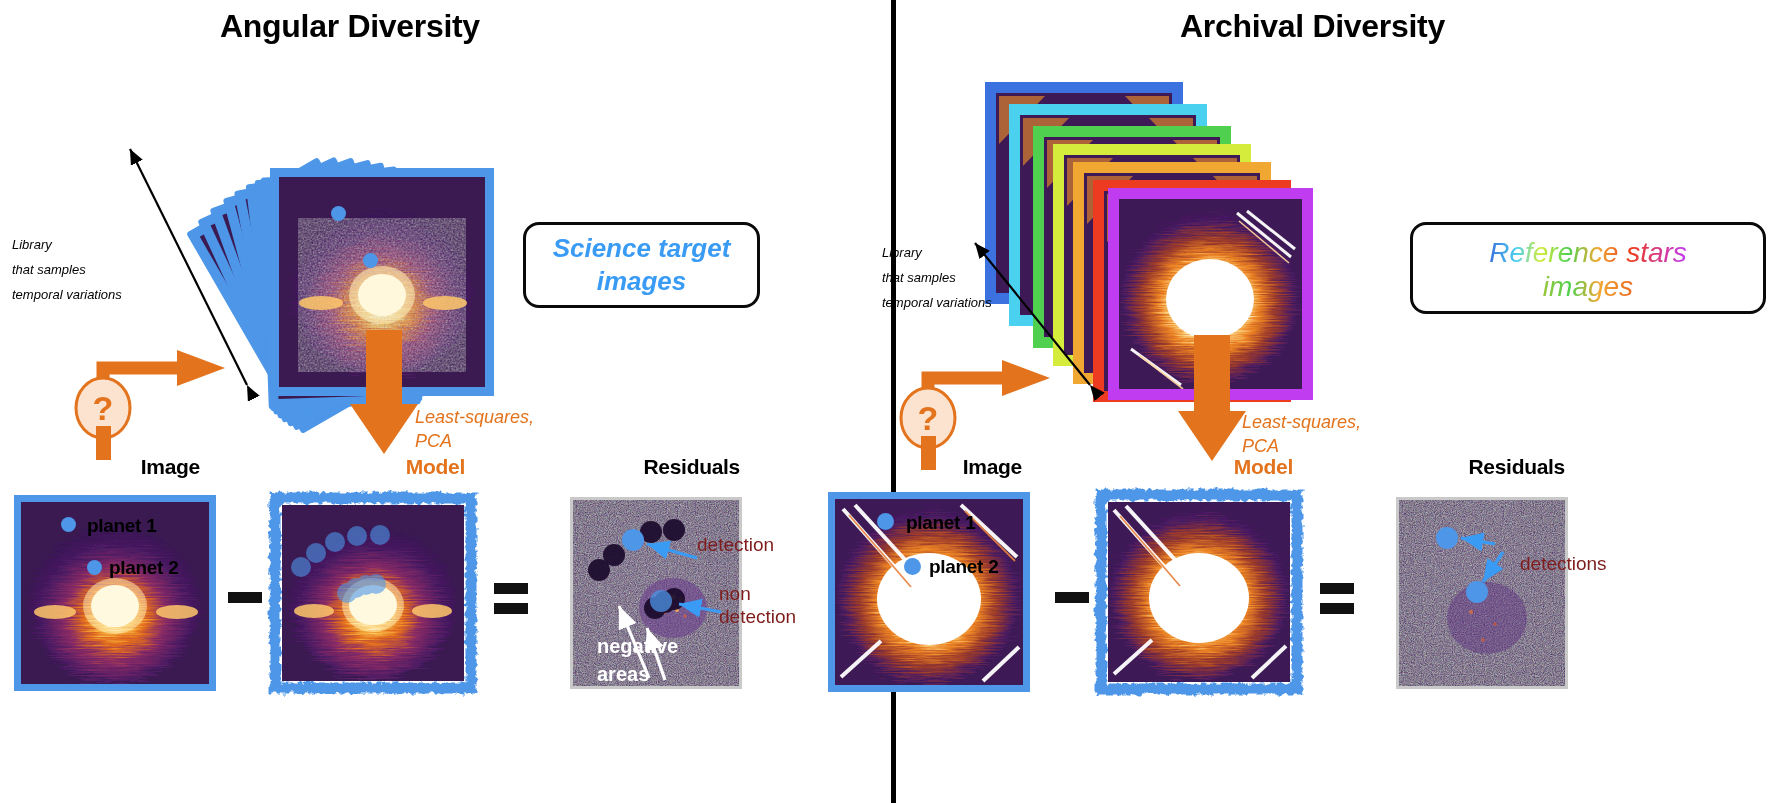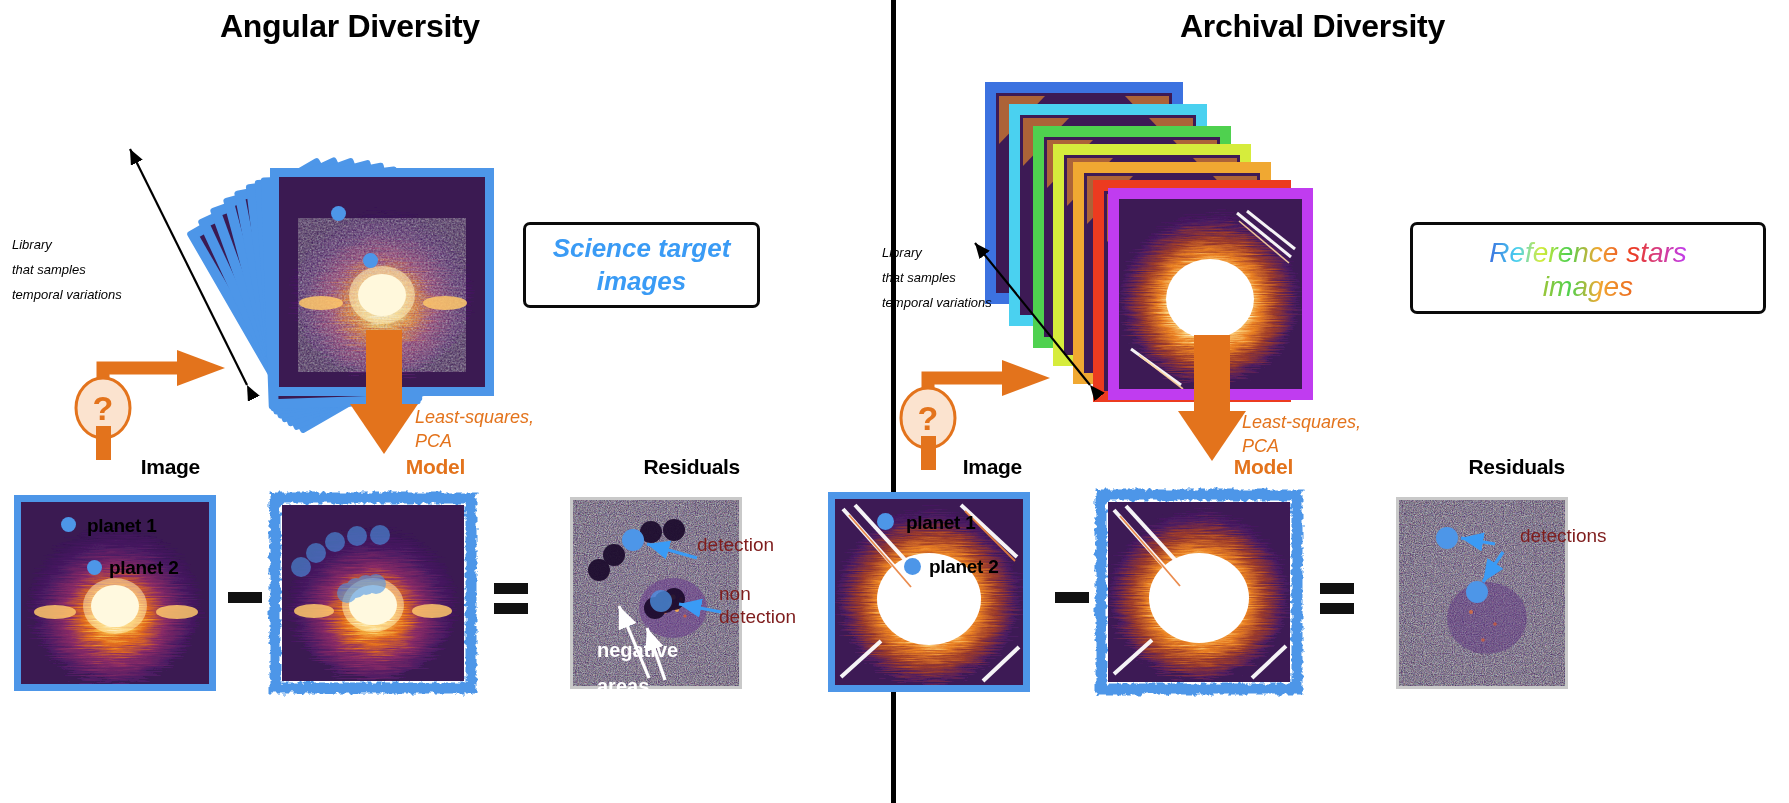--- a/index.html
+++ b/index.html
@@ -4,31 +4,31 @@
 <style>
   html,body{margin:0;padding:0;background:#ffffff;}
   body{width:1789px;height:803px;position:relative;overflow:hidden;
        font-family:"Liberation Sans", sans-serif;color:#000;}
   .abs{position:absolute;}
   .panel-title{font-size:32px;font-weight:bold;letter-spacing:-0.3px;text-align:left;}
   .divider{background:#000;width:5px;}
   .italic-note{font-style:italic;font-size:13px;line-height:25px;font-weight:500;}
   .stage-label{font-size:21px;font-weight:bold;letter-spacing:-0.3px;text-align:right;}
   .stage-label.model{color:#e3731c;}
-  .callout{border:3.5px solid #0a0a0a;border-radius:7px;background:#fff;
+  .callout{border:3.5px solid #0a0a0a;border-radius:16px;background:#fff;
            display:flex;align-items:center;justify-content:center;text-align:center;
            font-style:italic;font-weight:bold;font-size:26px;line-height:33px;}
   .callout.sci{color:#3a9bf5;}
   .lsq{font-style:italic;color:#e3731c;font-size:18px;line-height:24px;font-weight:500;}
   .minus{background:#111;height:11px;width:34px;}
   .eqbar{background:#111;height:11px;width:34px;}
   .planet-lbl{font-size:19px;font-weight:bold;color:#000;letter-spacing:-0.3px;}
   .ann{font-size:19px;font-weight:500;line-height:23px;}
   .ann.blue{color:#7f1d1d;}
-  .ann.white{color:#fff;font-weight:bold;font-size:20px;line-height:36px;}
+  .ann.white{color:#fff;font-weight:bold;font-size:20px;line-height:28px;}
   .dot{border-radius:50%;background:#4d96e8;}
   .imgbox{overflow:hidden;position:relative;}
   svg{display:block;overflow:visible;}
   .qmark{font-size:30px;font-weight:bold;color:#e3731c;}
 </style>
 </head>
 <body>
 
 <svg width="0" height="0" style="position:absolute">
   <defs>
@@ -471,20 +471,20 @@
       </g>
       <circle cx="48" cy="38" r="11" fill="#4d96e8"></circle>
       <circle cx="78" cy="92" r="11" fill="#4d96e8"></circle>
     </svg>
     <svg class="abs" width="166" height="186" style="left:0;top:0;">
       <line x1="96" y1="44" x2="62" y2="38" stroke="#3a9bf5" stroke-width="3.2" marker-end="url(#ahb)"></line>
       <line x1="104" y1="52" x2="84" y2="82" stroke="#3a9bf5" stroke-width="3.2" marker-end="url(#ahb)"></line>
     </svg>
   </div>
 </div>
-<div class="abs ann blue" style="left:1500px;top:524px;width:140px;padding-left:20px;">detections</div>
+<div class="abs ann blue" style="left:1500px;top:552px;width:140px;padding-left:20px;">detections</div>
 
 <div class="abs callout" style="left:1410px;top:222px;width:350px;height:86px;">
   <svg width="320" height="72" viewBox="0 0 320 72">
     <text id="rs-l1" x="160" y="30" text-anchor="middle" fill="url(#rainbowTxt)" style="font-family:'Liberation Sans',sans-serif;font-size:28px;font-style:italic;font-weight:normal;">Reference stars</text>
     <text id="rs-l2" x="160" y="64" text-anchor="middle" fill="url(#rainbowTxt2)" style="font-family:'Liberation Sans',sans-serif;font-size:28px;font-style:italic;font-weight:normal;">images</text>
   </svg>
 </div>
 
 </body></html>

